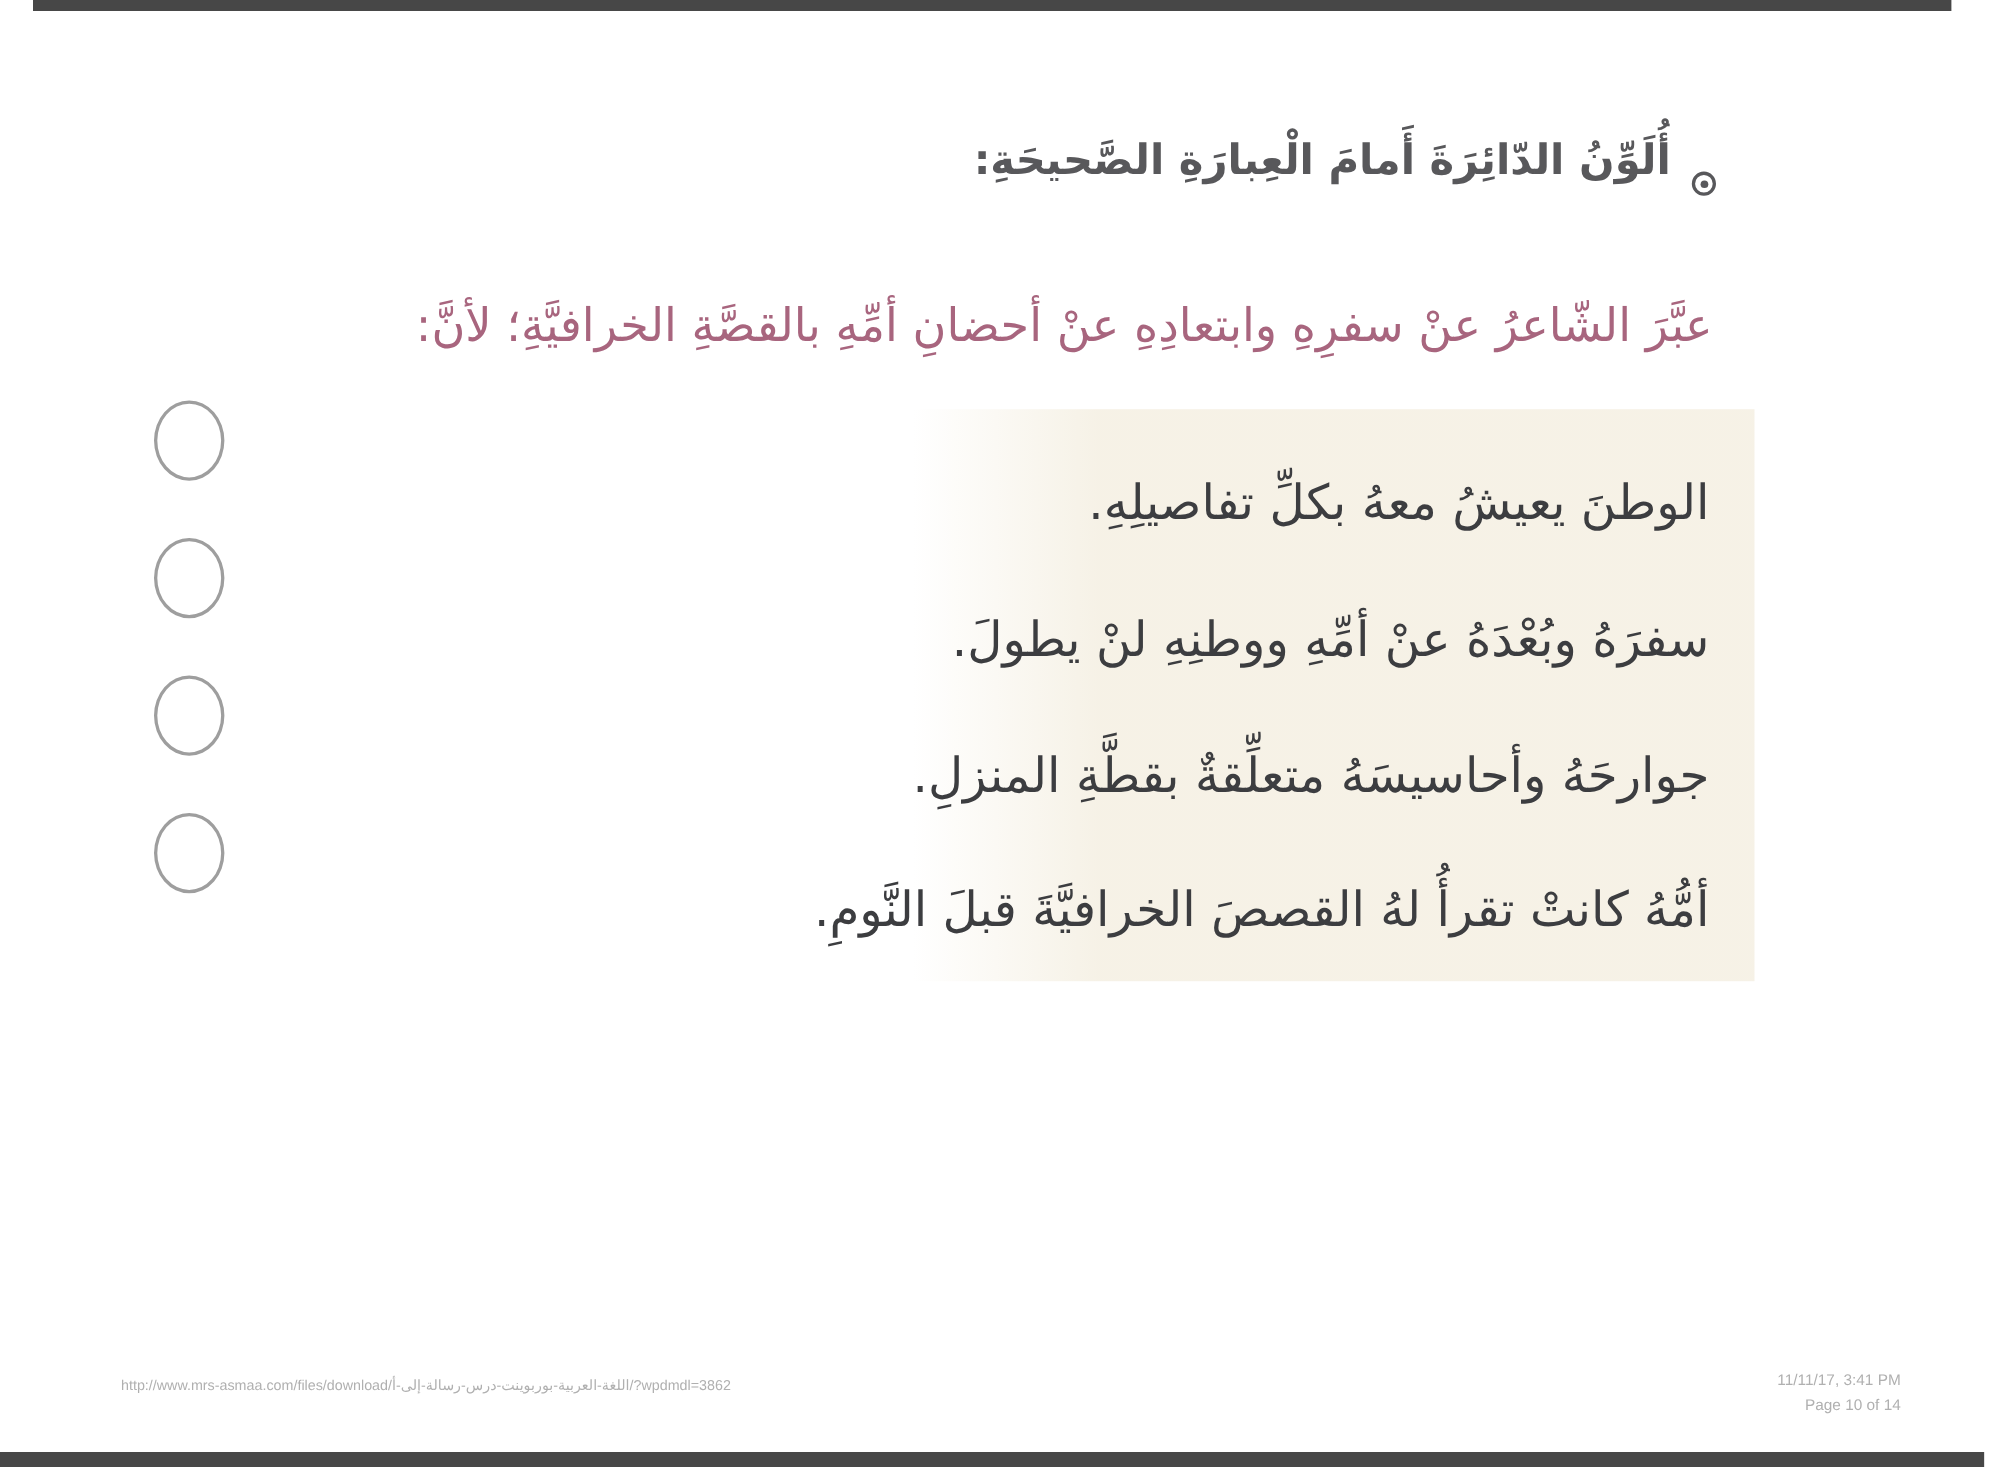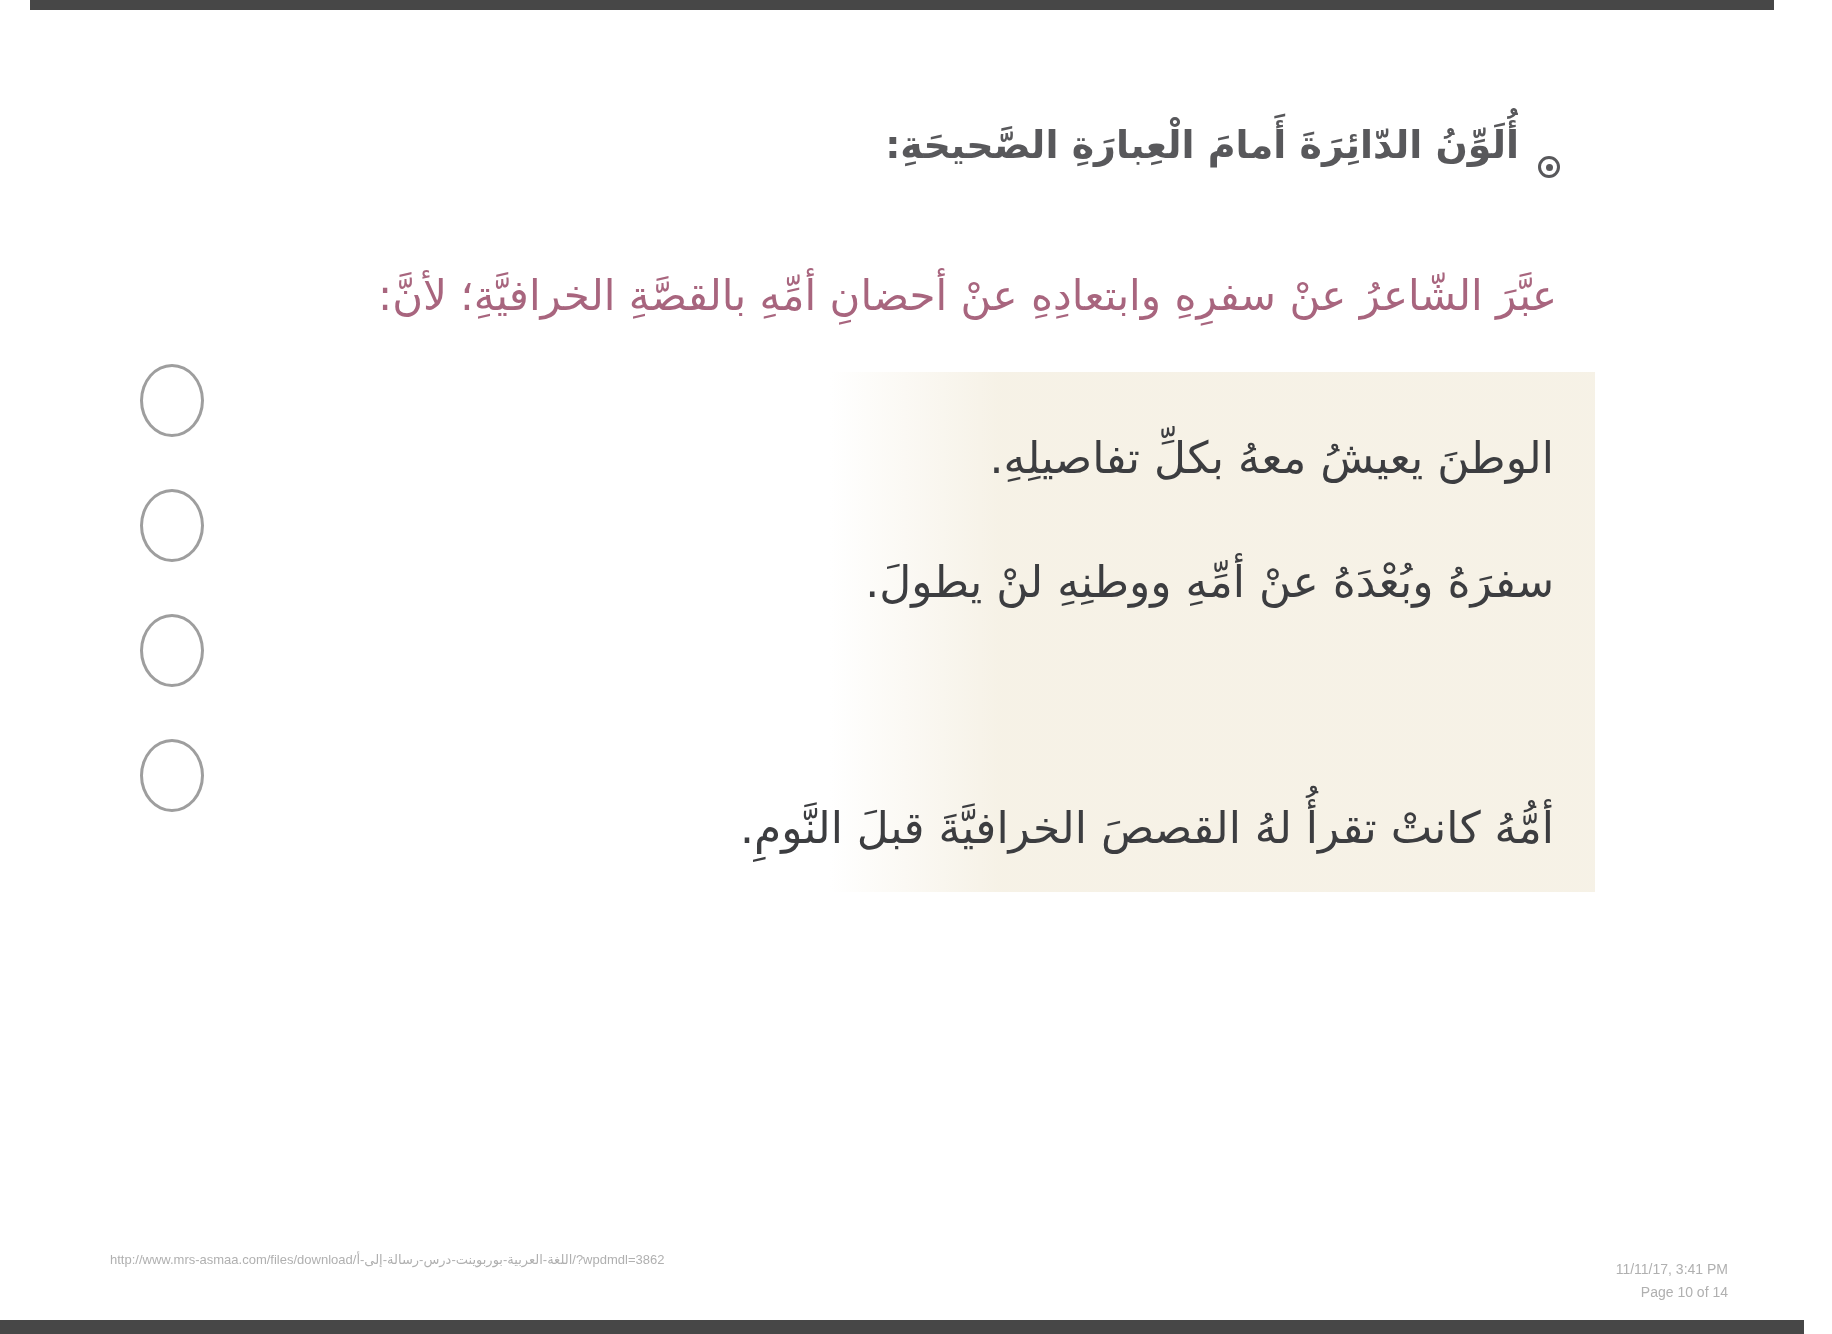--- a/index.html
+++ b/index.html
@@ -114,21 +114,20 @@
   }
   .footer-right {
     position: absolute;
     right: 76px;
     top: 1243px;
     text-align: right;
     font-size: 14px;
     line-height: 23px;
     color: var(--footer-gray, #b3b3b3);
     font-family: "Liberation Sans", "DejaVu Sans", sans-serif;
-    margin-top: 15px;
   }
 </style>
 </head>
 <body>
 
 <div class="viewport">
 
   <div class="top-bar"></div>
 
   <div class="scan-tint"></div>
@@ -141,20 +140,21 @@
 
   <div class="prompt-line arabic">عبَّرَ الشّاعرُ عنْ سفرِهِ وابتعادِهِ عنْ أحضانِ أمِّهِ بالقصَّةِ الخرافيَّةِ؛ لأنَّ:</div>
 
   <span class="answer-circle c1"></span>
   <span class="answer-circle c2"></span>
   <span class="answer-circle c3"></span>
   <span class="answer-circle c4"></span>
 
   <div class="option-text o2 arabic">سفرَهُ وبُعْدَهُ عنْ أمِّهِ ووطنِهِ لنْ يطولَ.</div>
   <div class="option-text o1 arabic">الوطنَ يعيشُ معهُ بكلِّ تفاصيلِهِ.</div>
+  <div class="option-text o3 arabic">جوارحَهُ وأحاسيسَهُ متعلِّقةٌ بقطَّةِ المنزلِ.</div>
   <div class="option-text o4 arabic">أمُّهُ كانتْ تقرأُ لهُ القصصَ الخرافيَّةَ قبلَ النَّومِ.</div>
 
   <div class="footer-url">http://www.mrs-asmaa.com/files/download/اللغة-العربية-بوربوينت-درس-رسالة-إلى-أ/?wpdmdl=3862</div>
 
   <div class="footer-right">
     <div>11/11/17, 3:41 PM</div>
     <div>Page 10 of 14</div>
   </div>
 
   <div class="bottom-bar"></div>

